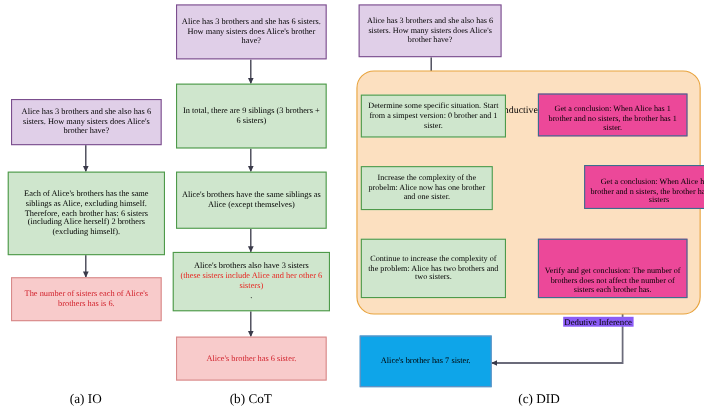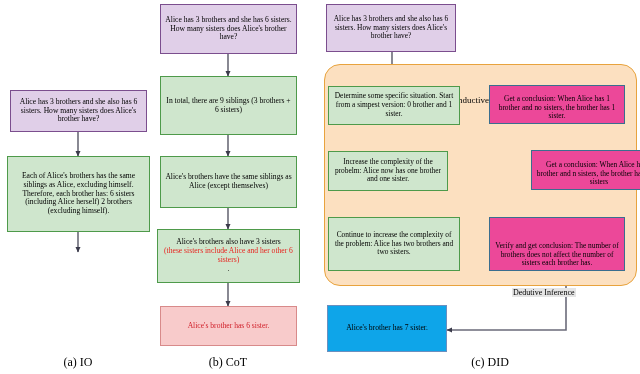--- a/index.html
+++ b/index.html
@@ -59,21 +59,21 @@
     position: absolute;
     font-size: 9px;
     color: #000;
     white-space: nowrap;
   }
   .edge-label {
     position: absolute;
     font-size: 8px;
     color: #000;
     white-space: nowrap;
-    background: #e5e5e5;
+    background: #8b5cf6;
     padding: 0 1px;
   }
 
   svg.arrows {
     position: absolute;
     left: 0; top: 0;
     width: 640px; height: 374px;
     overflow: visible;
     pointer-events: none;
   }
@@ -113,20 +113,23 @@
   <div class="region-label" style="left:455px; top:68px;margin-top:27px;">Inductive Inference</div>
 
   <div class="box purple" style="left:10px; top:90px; width:137px; height:42px; font-size:7.6px;">
     <span>Alice has 3 brothers and she also has 6 sisters. How many sisters does Alice's brother have?</span>
   </div>
 
   <div class="box green" style="left:7px; top:156px; width:143px; height:76px; font-size:7.6px;">
     <span>Each of Alice's brothers has the same siblings as Alice, excluding himself. Therefore, each brother has: 6 sisters (including Alice herself) 2 brothers (excluding himself).</span>
   </div>
 
+  <div class="box red" style="left:10px; top:252px; width:137px; height:40px; font-size:7.6px;">
+    <span>The number of sisters each of Alice's brothers has is 6.</span>
+  </div>
 
   <div class="caption" style="left:38px; top:355px; width:80px;">(a) IO</div>
 
   <div class="box purple" style="left:160px; top:4px; width:137px; height:50px; font-size:7.6px;">
     <span>Alice has 3 brothers and she has 6 sisters. How many sisters does Alice's brother have?</span>
   </div>
 
   <div class="box green" style="left:160px; top:76px; width:137px; height:59px; font-size:7.6px;">
     <span>In total, there are 9 siblings (3 brothers + 6 sisters)</span>
   </div>

